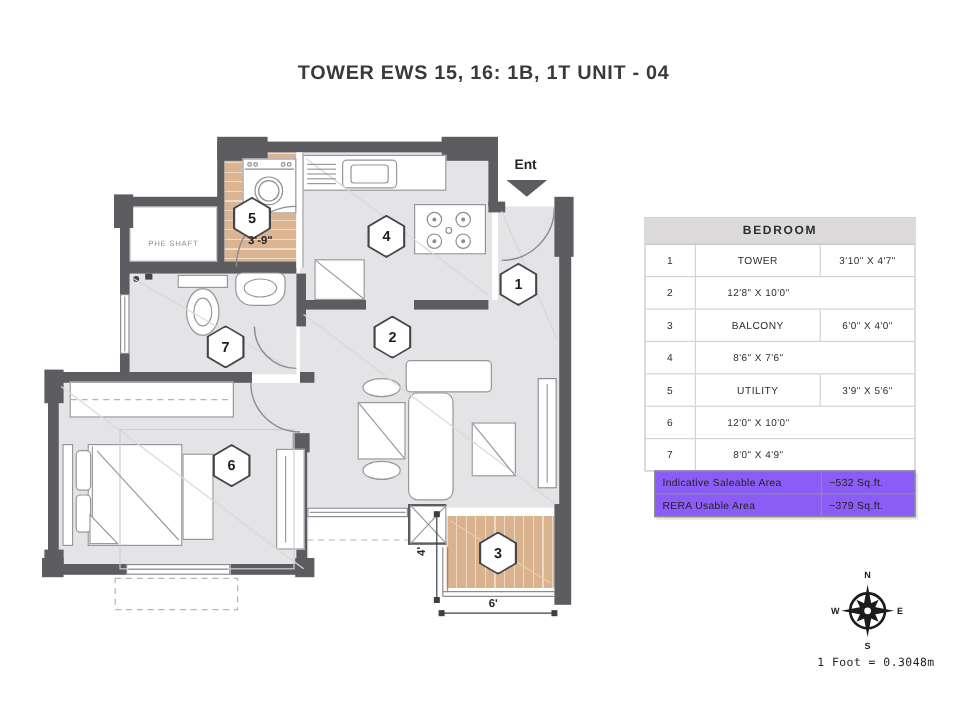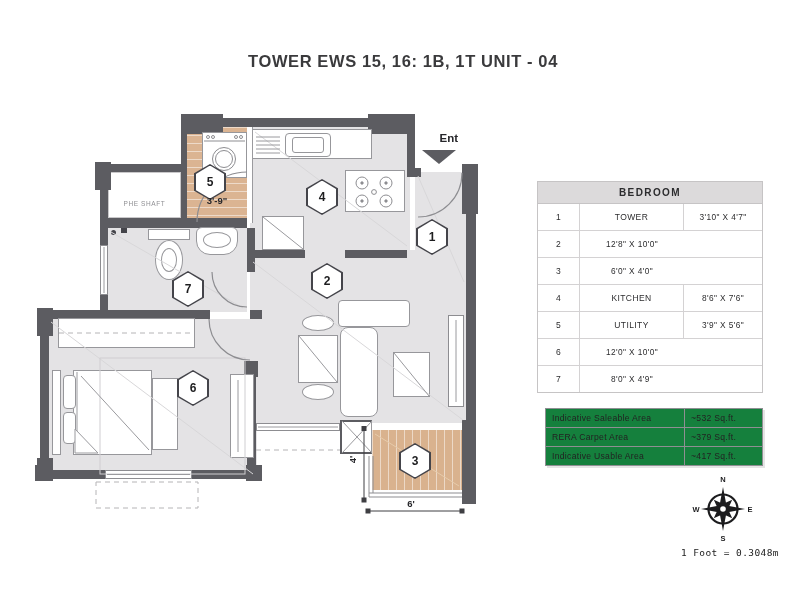--- a/index.html
+++ b/index.html
@@ -26,21 +26,21 @@
        border-right:17px solid transparent;border-top:14px solid #5c5c61}
   .lgd{position:absolute;left:537px;top:181px;width:226px;background:#fff;
        border:1px solid #c6c4c5;box-sizing:border-box;font-size:8.5px;color:#2c2c2e}
   .lgd-h{height:21px;background:#dcdadb;border-bottom:1px solid #c6c4c5;display:flex;
          align-items:center;justify-content:center;font-size:10px;font-weight:bold;letter-spacing:1.4px}
   .lgr{display:grid;grid-template-columns:42px 104px 78px;height:26px;border-bottom:1px solid #d4d2d3}
   .lgr:last-child{border-bottom:none}
   .lgr>div{display:flex;align-items:center;justify-content:center;border-right:1px solid #d4d2d3;
            letter-spacing:.4px;text-align:center}
   .lgr>div:last-child{border-right:none;font-size:8.3px}
-  .art{position:absolute;left:545px;top:408px;width:218px;background:#15803d;color:#222;
+  .art{position:absolute;left:545px;top:392px;width:218px;background:#8b5cf6;color:#222;
        border:1px solid #8f8f93;box-sizing:border-box;font-size:8.6px;box-shadow:2px 2px 0 rgba(0,0,0,.10)}
   .arr{display:grid;grid-template-columns:139px 78px;height:18px;border-bottom:1px solid #8f8f93}
   .arr:last-child{border-bottom:none}
   .arr>div{display:flex;align-items:center;padding-left:6px;letter-spacing:.3px;box-sizing:border-box}
   .arr>div:first-child{border-right:1px solid #8f8f93}
   .scale{position:absolute;left:681px;top:547px;width:118px;font-family:"DejaVu Sans Mono",monospace;
          font-size:9.5px;letter-spacing:.4px;color:#222}
 </style>
 </head>
 <body>
@@ -231,46 +231,46 @@
     <i class="ho"></i>
       <i class="hi"></i>
       <b>6</b>
     </div>
   <div class="hex" style="left:137px;top:161px">
     <i class="ho"></i>
       <i class="hi"></i>
       <b>7</b>
     </div>
 
-  <div class="lab" style="left:383px;top:22px;width:40px;text-align:right;font-size:11.5px;font-weight:bold">Ent</div>
+  <div class="lab" style="left:383px;top:22px;width:40px;text-align:center;font-size:11.5px;font-weight:bold">Ent</div>
   <div class="tri" style="left:387px;top:40px"></div>
   <div class="lab" style="left:73px;top:90px;width:73px;text-align:center;font-size:6.5px;letter-spacing:.6px;color:#8f8f93">PHE SHAFT</div>
   <div class="lab" style="left:152px;top:85px;width:60px;text-align:center;font-size:9.5px;font-weight:bold">3'-9"</div>
   <div class="lab" style="left:308px;top:344px;width:18px;text-align:center;font-size:9.5px;font-weight:bold;transform:rotate(-90deg)">4'</div>
   <div class="lab" style="left:364px;top:388px;width:24px;text-align:center;font-size:9.5px;font-weight:bold">6'</div>
 </div>
 
 <div class="lgd">
   <div class="lgd-h">BEDROOM</div>
   <div class="lgr">
     <div>1</div>
     <div>TOWER</div>
     <div>3'10" X 4'7"</div>
   </div>
   <div class="lgr">
     <div>2</div>
     <div>12'8" X 10'0"</div>
   </div>
   <div class="lgr">
     <div>3</div>
+    <div>BALCONY</div>
     <div>6'0" X 4'0"</div>
   </div>
   <div class="lgr">
     <div>4</div>
-    <div>KITCHEN</div>
     <div>8'6" X 7'6"</div>
   </div>
   <div class="lgr">
     <div>5</div>
     <div>UTILITY</div>
     <div>3'9" X 5'6"</div>
   </div>
   <div class="lgr">
     <div>6</div>
     <div>12'0" X 10'0"</div>
@@ -280,26 +280,22 @@
     <div>8'0" X 4'9"</div>
   </div>
 </div>
 
 <div class="art">
   <div class="arr">
     <div>Indicative Saleable Area</div>
     <div>~532 Sq.ft.</div>
   </div>
   <div class="arr">
-    <div>RERA Carpet Area</div>
+    <div>RERA Usable Area</div>
     <div>~379 Sq.ft.</div>
-  </div>
-  <div class="arr">
-    <div>Indicative Usable Area</div>
-    <div>~417 Sq.ft.</div>
   </div>
 </div>
 
 <svg class="p" style="left:689px;top:473px" width="68" height="70" viewBox="0 0 68 70">
   <circle cx="34" cy="36" r="14.5" fill="none" stroke="#1c1c1e" stroke-width="2.2"></circle>
   <g fill="#1c1c1e">
     <path d="M43.2,26.8 L39.7,34.6 L34,36 L35.4,30.3 Z"></path>
     <path d="M43.2,45.2 L35.4,41.7 L34,36 L39.7,37.4 Z"></path>
     <path d="M24.8,45.2 L28.3,37.4 L34,36 L32.6,41.7 Z"></path>
     <path d="M24.8,26.8 L28.3,34.6 L34,36 L32.6,30.3 Z"></path>

